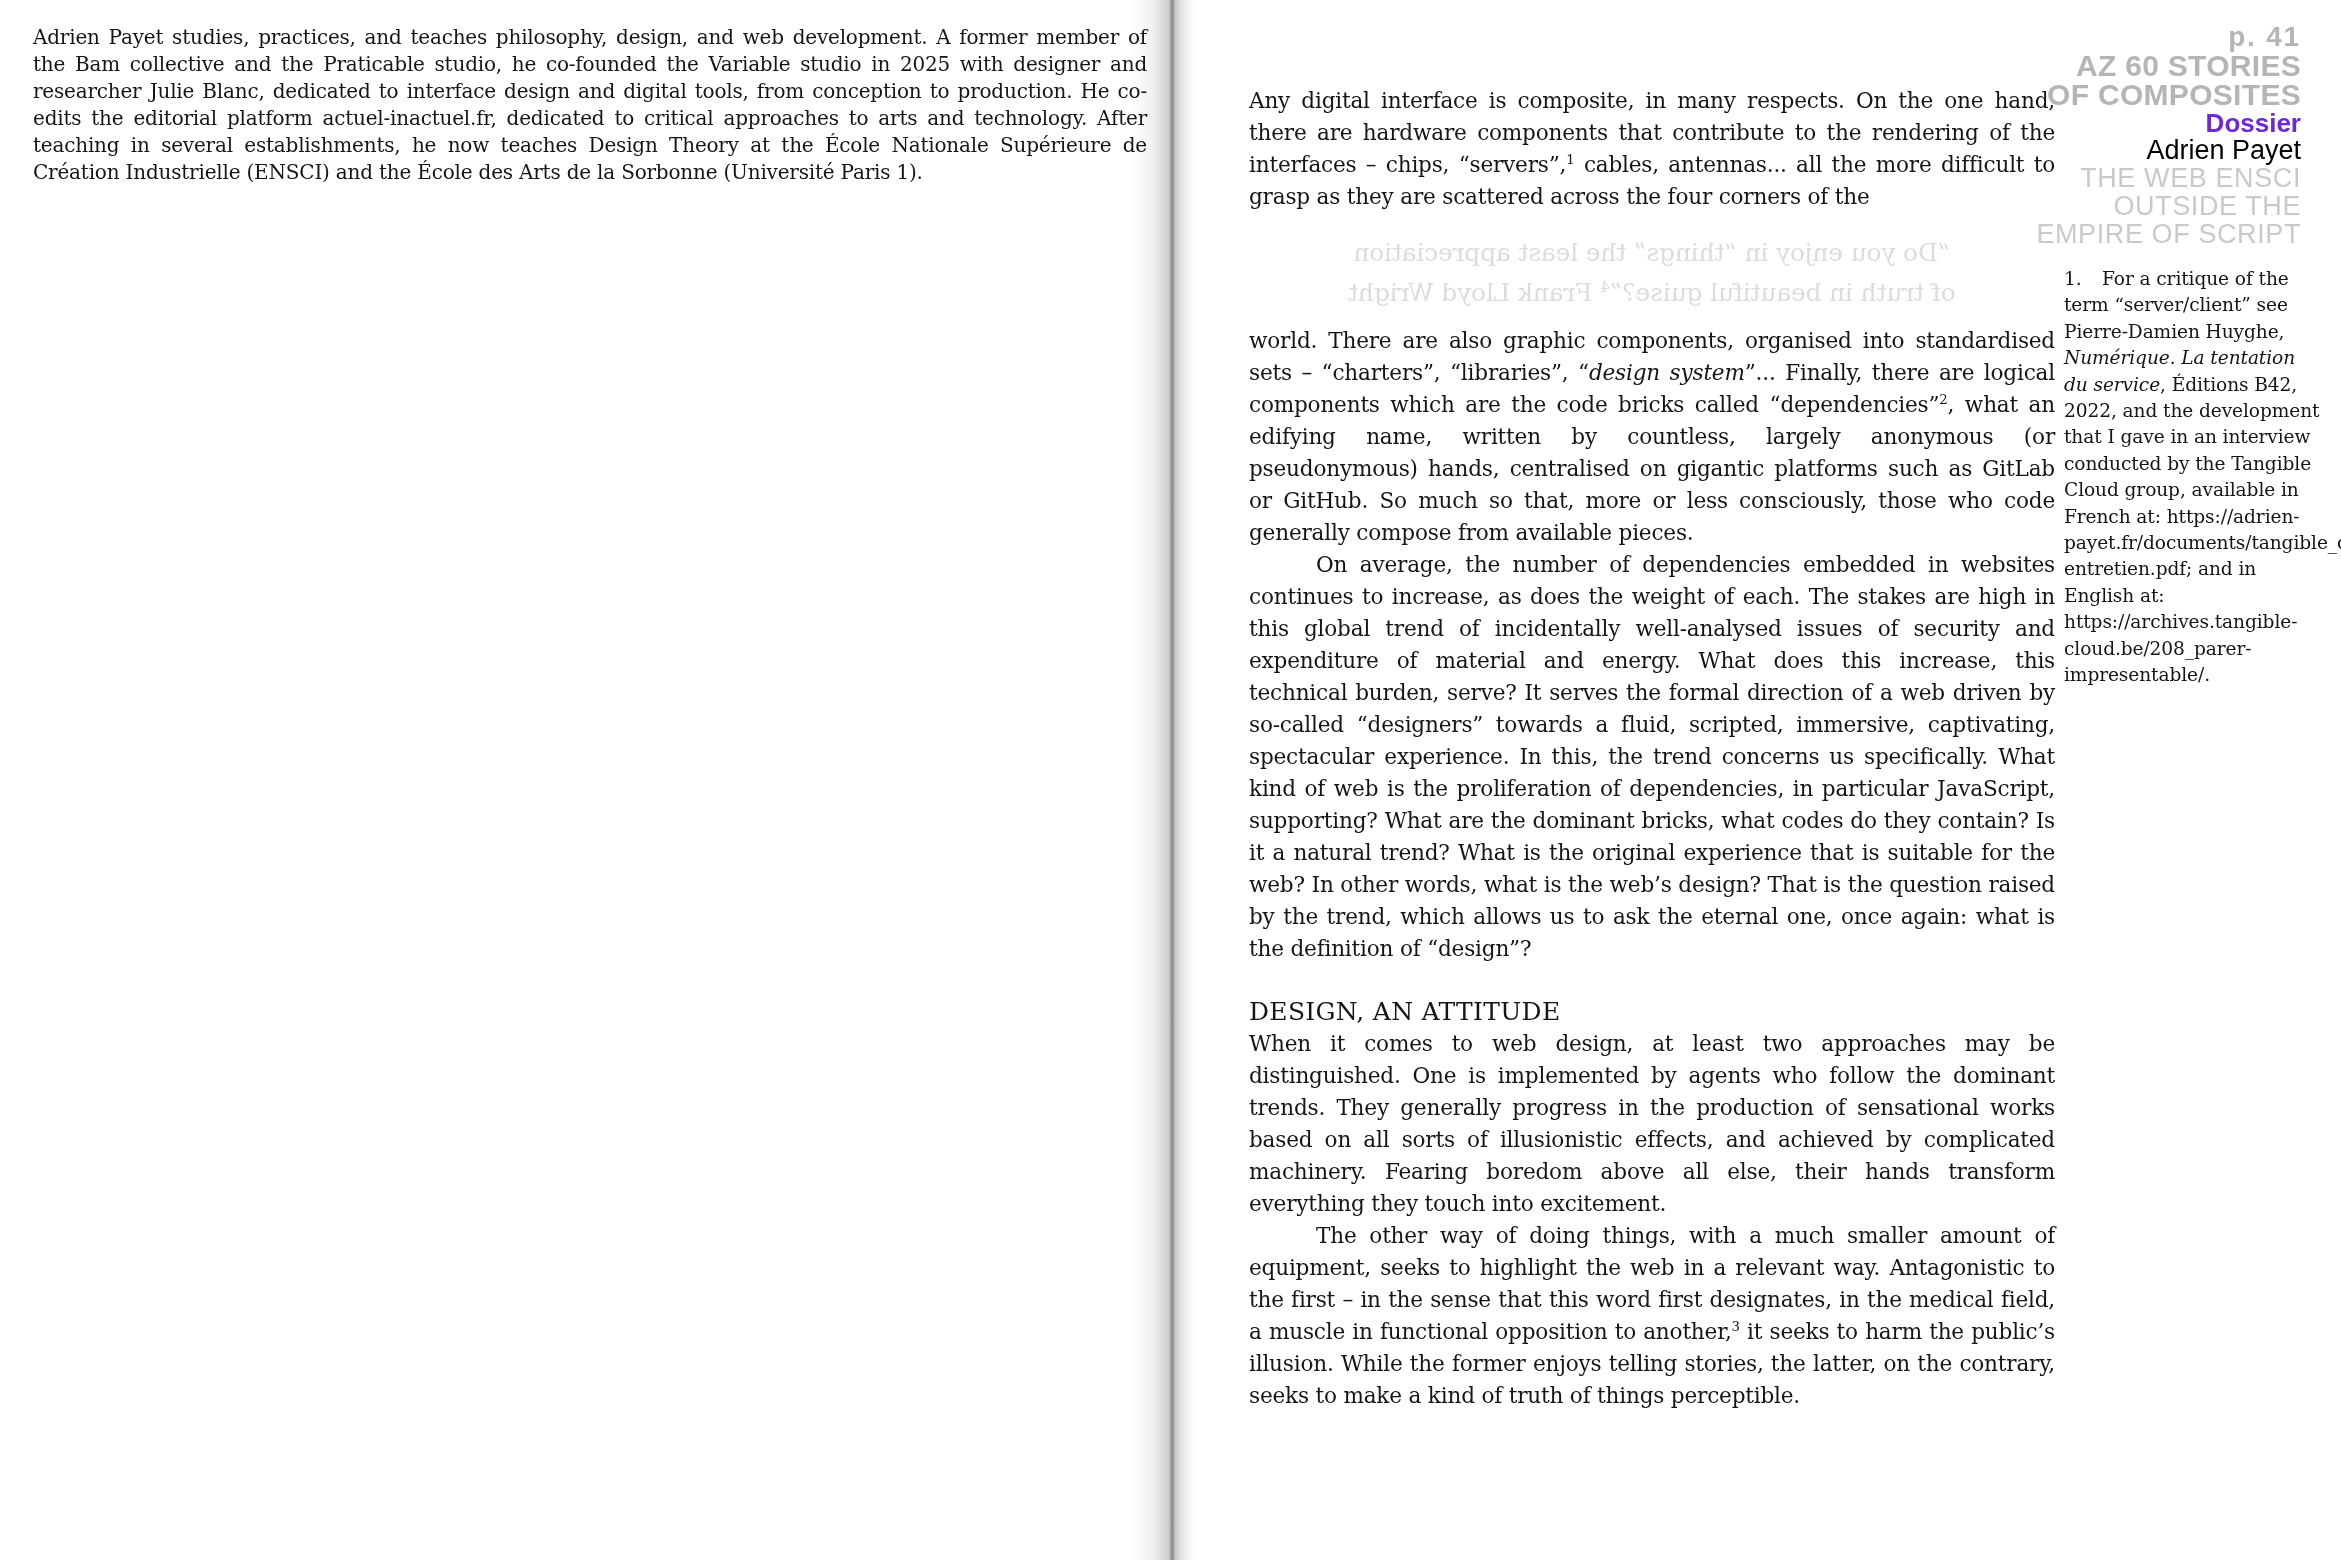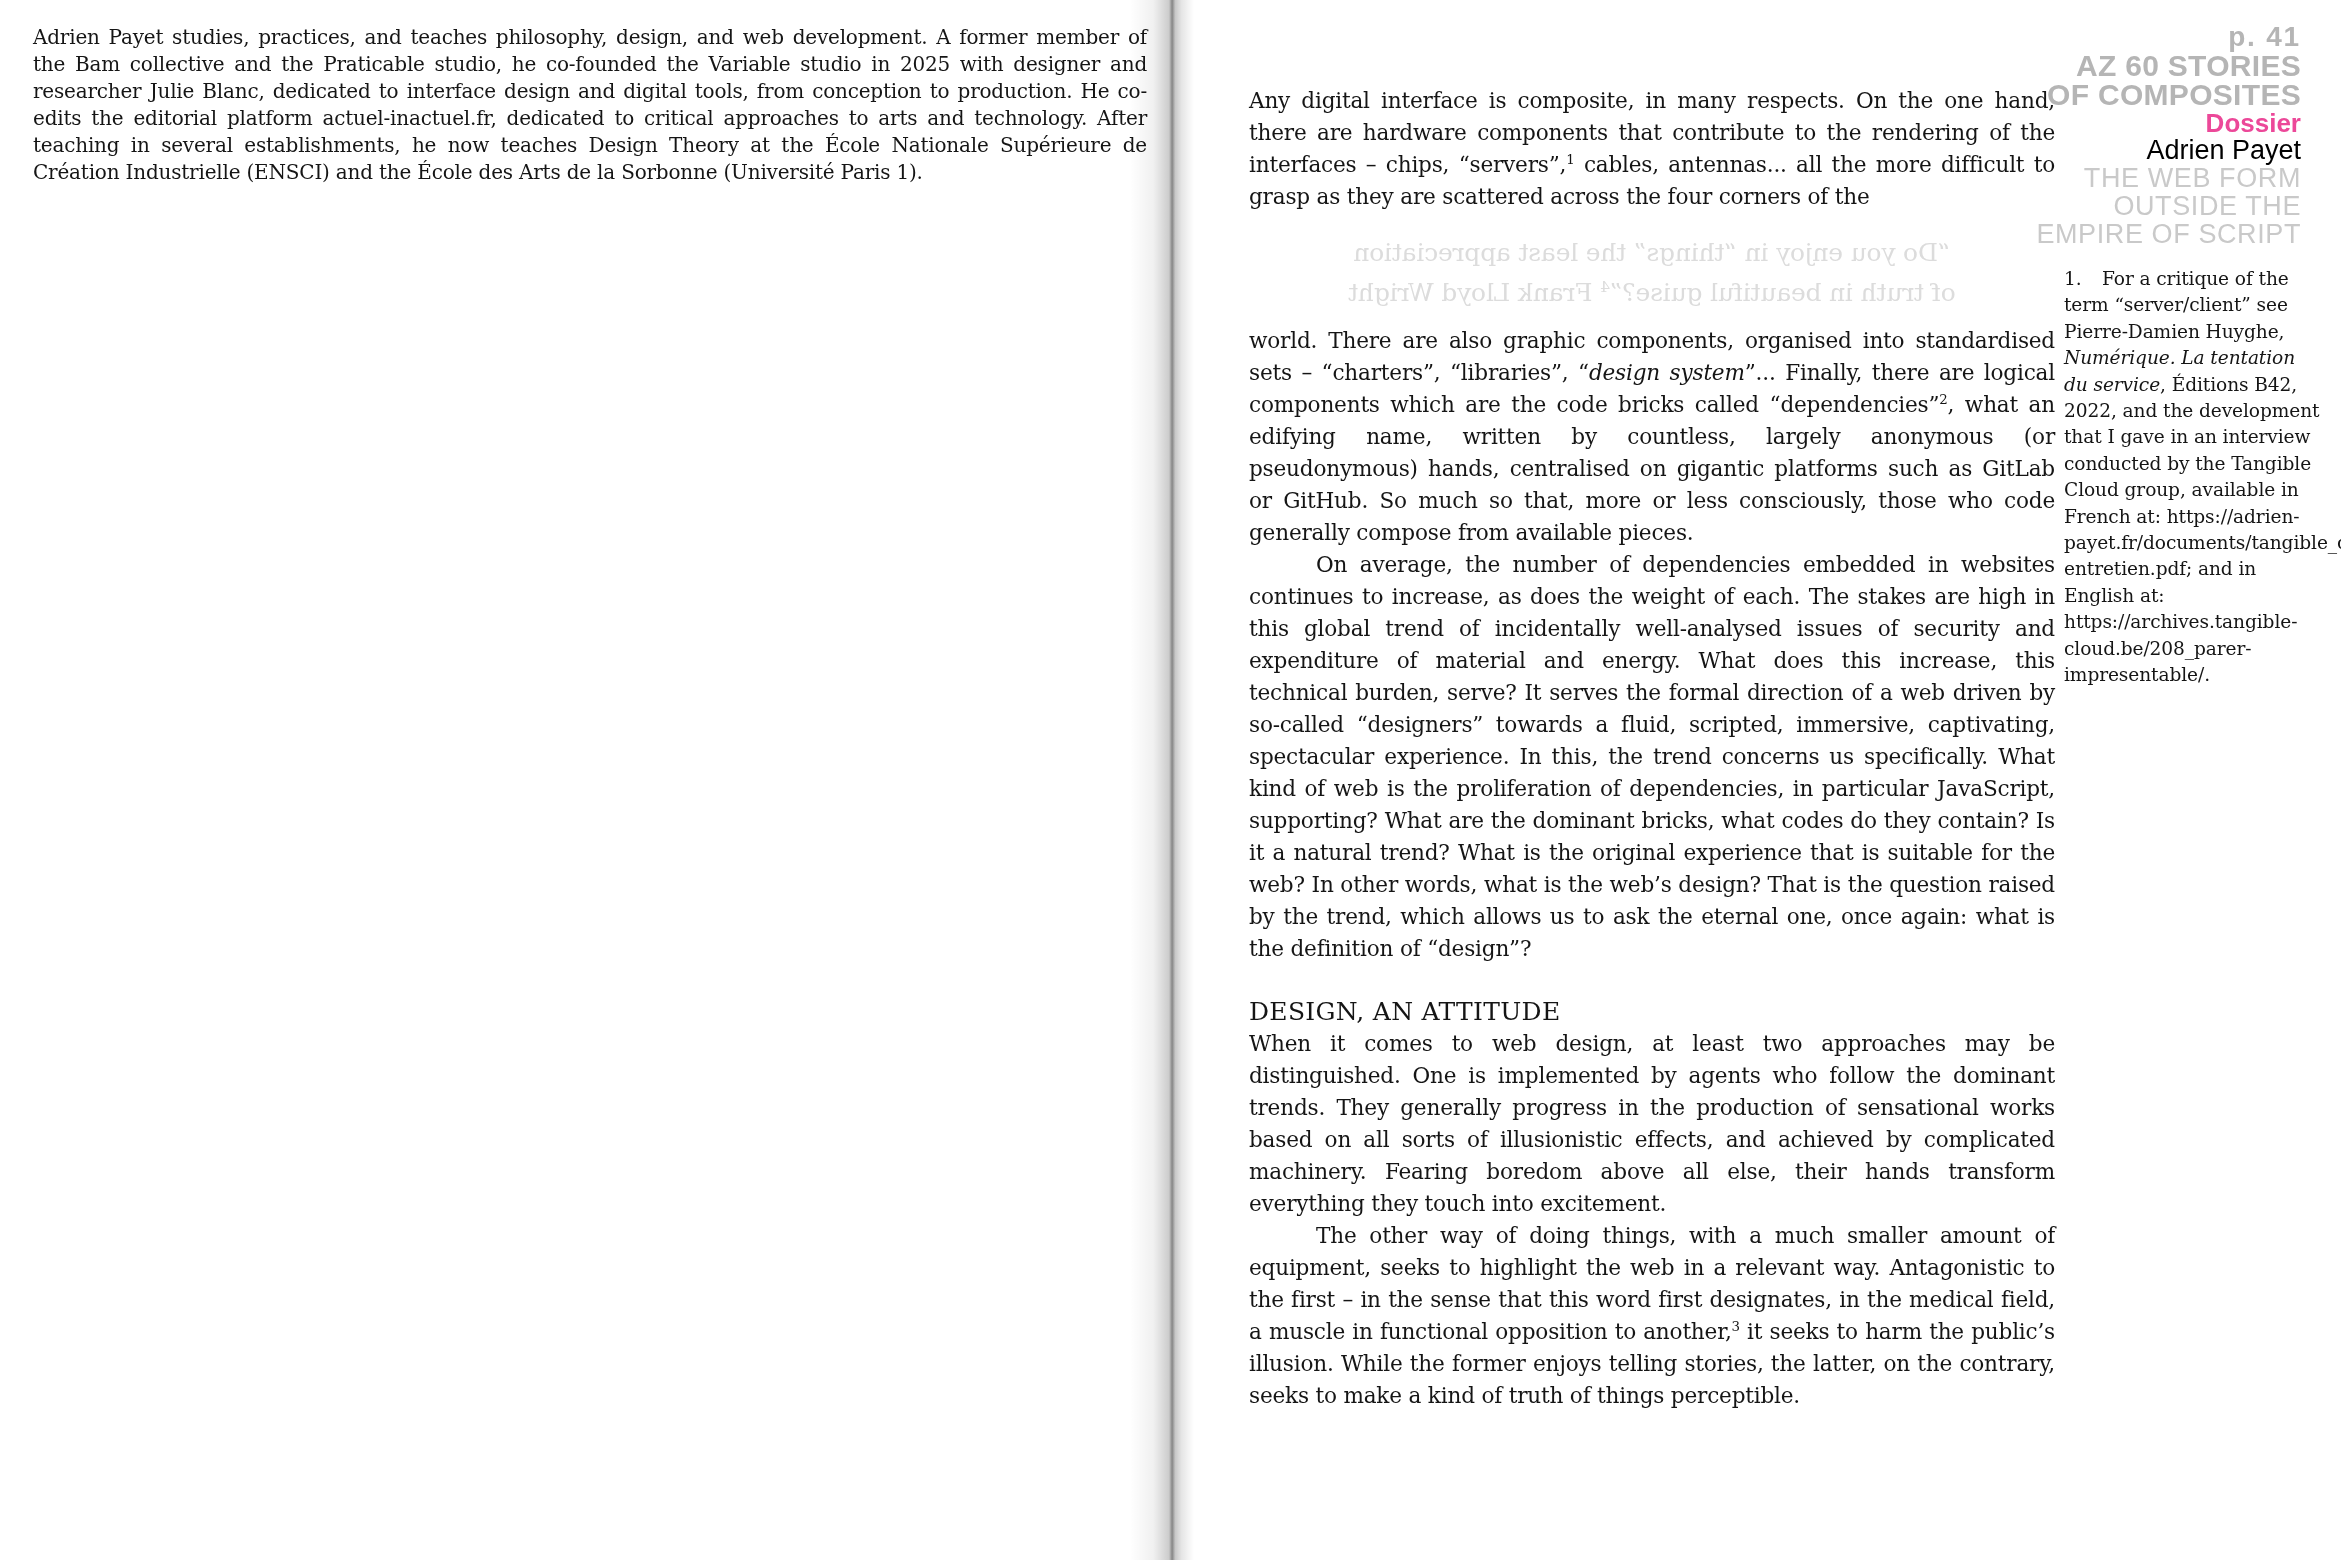--- a/index.html
+++ b/index.html
@@ -117,23 +117,23 @@
   </section>
 
   <div class="gutter"></div>
 
   <section>
 
     <header class="margin-header">
       <div class="mh-page" style="color:#b5b5b5">p. 41</div>
       <div class="mh-title" style="color:#b5b5b5">AZ 60 STORIES</div>
       <div class="mh-title" style="color:#b5b5b5">OF COMPOSITES</div>
-      <div class="mh-dossier" style="color:#ec4899">Dossier</div>
+      <div class="mh-dossier" style="color:#6d28d9">Dossier</div>
       <div class="mh-author" style="color:#000000">Adrien Payet</div>
-      <div class="mh-art" style="color:#c9c9c9">THE WEB FORM</div>
+      <div class="mh-art" style="color:#c9c9c9">THE WEB ENSCI</div>
       <div class="mh-art" style="color:#c9c9c9">OUTSIDE THE</div>
       <div class="mh-art" style="color:#c9c9c9">EMPIRE OF SCRIPT</div>
     </header>
 
     <article class="main-col">
       <p class="para"><span>Any digital interface is composite, in many respects. On the one hand, there are hardware components that contribute to the rendering of the interfaces – chips, “servers”,</span><sup>1</sup><span> cables, antennas... all the more difficult to grasp as they are scattered across the four corners of the</span></p>
 
       <div class="mirror-quote"><span>“Do you enjoy in “things” the least appreciation</span><br><span>of truth in beautiful guise?”</span><sup>4</sup><span> Frank Lloyd Wright</span></div>
 
       <p class="para"><span>world. There are also graphic components, organised into standardised sets – “charters”, “libraries”, “</span><em>design system</em><span>”... Finally, there are logical components which are the code bricks called “dependencies”</span><sup>2</sup><span>, what an edifying name, written by countless, largely anonymous (or pseudonymous) hands, centralised on gigantic platforms such as GitLab or GitHub. So much so that, more or less consciously, those who code generally compose from available pieces.</span></p>

